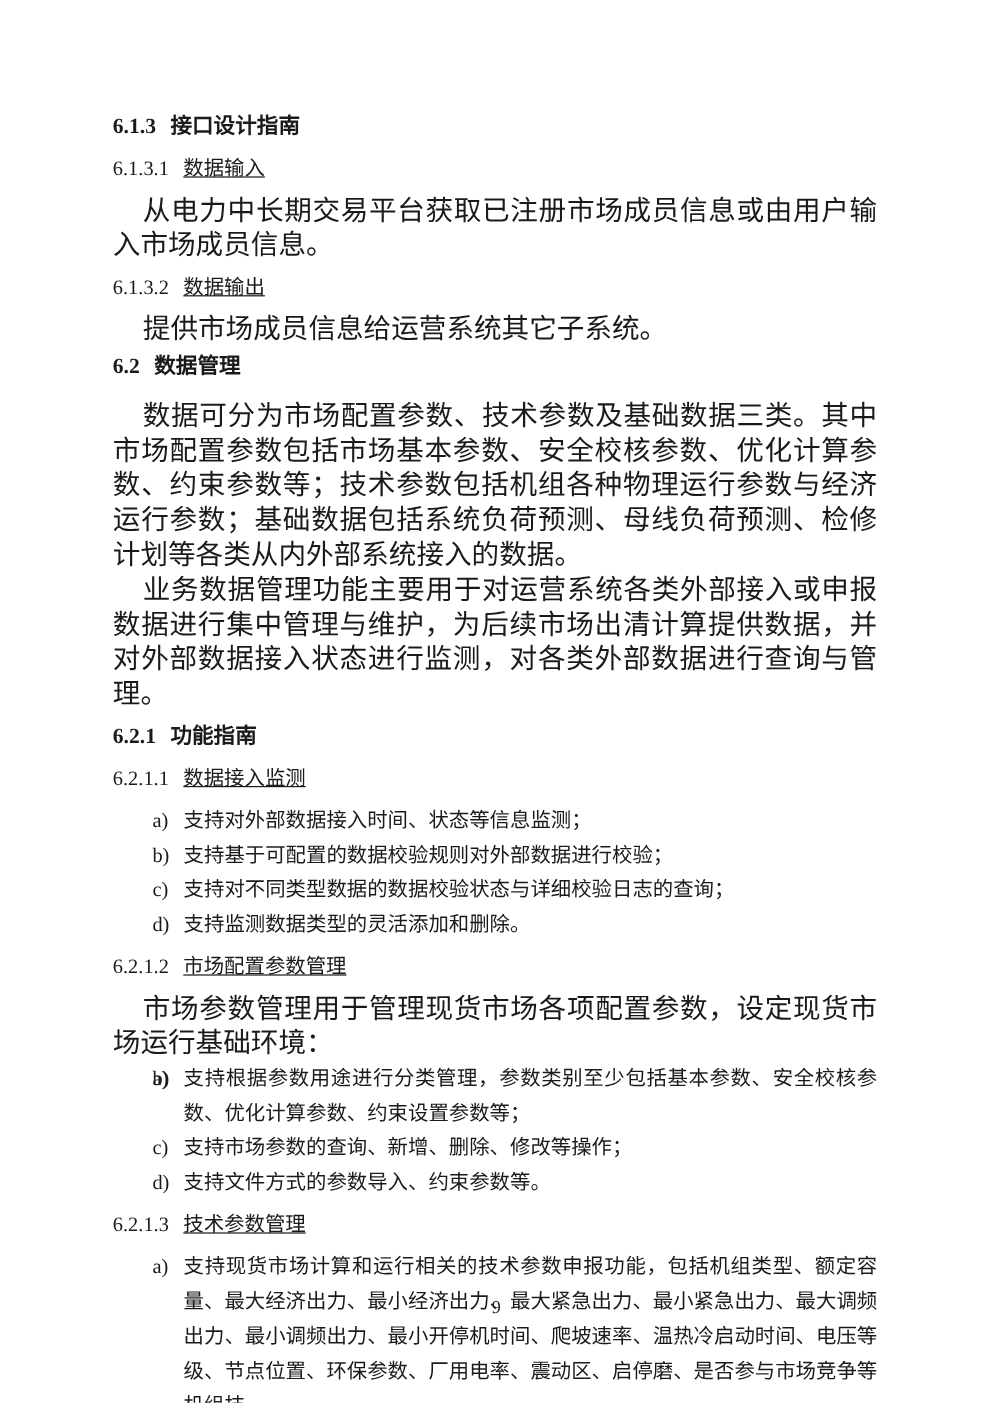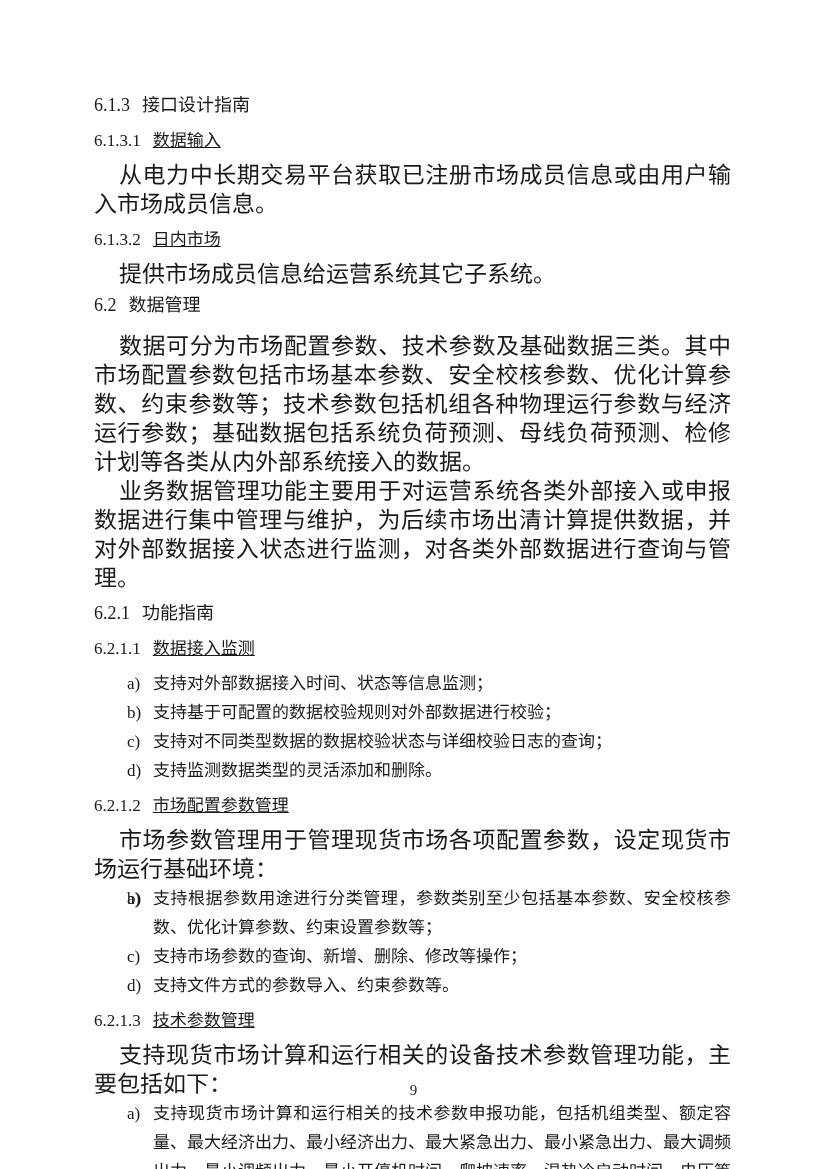--- a/index.html
+++ b/index.html
@@ -20,21 +20,21 @@
     position: absolute;
     left: 94px;
     top: 85px;
     width: 637px;
   }
   .doc * { line-height: 29px; }
 
   
   .h-bold {
     font-size: 18px;
-    font-weight: normal;
+    font-weight: bold;
     margin: 6px 0;
     white-space: nowrap;
   }
   .h-bold.tight { margin: 2px 0 12px 0; }
 
   
   .h-plain {
     font-size: 17px;
     font-weight: normal;
     margin: 6px 0;
@@ -82,21 +82,21 @@
 <body>
 
 <div class="doc">
 
   <h3 class="h-bold"><span class="h-num">6.1.3</span><span class="h-title">接口设计指南</span></h3>
 
   <h4 class="h-plain"><span class="h-num">6.1.3.1</span><span class="h-title">数据输入</span></h4>
 
   <p class="body">从电力中长期交易平台获取已注册市场成员信息或由用户输入市场成员信息。</p>
 
-  <h4 class="h-plain"><span class="h-num">6.1.3.2</span><span class="h-title">日内市场</span></h4>
+  <h4 class="h-plain"><span class="h-num">6.1.3.2</span><span class="h-title">数据输出</span></h4>
 
   <p class="body">提供市场成员信息给运营系统其它子系统。</p>
 
   <h2 class="h-bold tight"><span class="h-num">6.2</span><span class="h-title">数据管理</span></h2>
 
   <p class="body">数据可分为市场配置参数、技术参数及基础数据三类。其中市场配置参数包括市场基本参数、安全校核参数、优化计算参数、约束参数等；技术参数包括机组各种物理运行参数与经济运行参数；基础数据包括系统负荷预测、母线负荷预测、检修计划等各类从内外部系统接入的数据。</p>
   <p class="body">业务数据管理功能主要用于对运营系统各类外部接入或申报数据进行集中管理与维护，为后续市场出清计算提供数据，并对外部数据接入状态进行监测，对各类外部数据进行查询与管理。</p>
 
   <h3 class="h-bold"><span class="h-num">6.2.1</span><span class="h-title">功能指南</span></h3>
 
@@ -115,21 +115,20 @@
 
   <ul class="alpha-list">
     <li><span class="marker">a)</span></li>
     <li><span class="marker">b)</span><span>支持根据参数用途进行分类管理，参数类别至少包括基本参数、安全校核参数、优化计算参数、约束设置参数等；</span></li>
     <li><span class="marker">c)</span><span>支持市场参数的查询、新增、删除、修改等操作；</span></li>
     <li><span class="marker">d)</span><span>支持文件方式的参数导入、约束参数等。</span></li>
   </ul>
 
   <h4 class="h-plain"><span class="h-num">6.2.1.3</span><span class="h-title">技术参数管理</span></h4>
 
-  <p class="body">支持现货市场计算和运行相关的设备技术参数管理功能，主要包括如下：</p>
 
   <ul class="alpha-list">
     <li><span class="marker">a)</span><span>支持现货市场计算和运行相关的技术参数申报功能，包括机组类型、额定容量、最大经济出力、最小经济出力、最大紧急出力、最小紧急出力、最大调频出力、最小调频出力、最小开停机时间、爬坡速率、温热冷启动时间、电压等级、节点位置、环保参数、厂用电率、震动区、启停磨、是否参与市场竞争等机组技</span></li>
   </ul>
 
 </div>
 
 <div class="page-number">9</div>
 
 </body></html>

